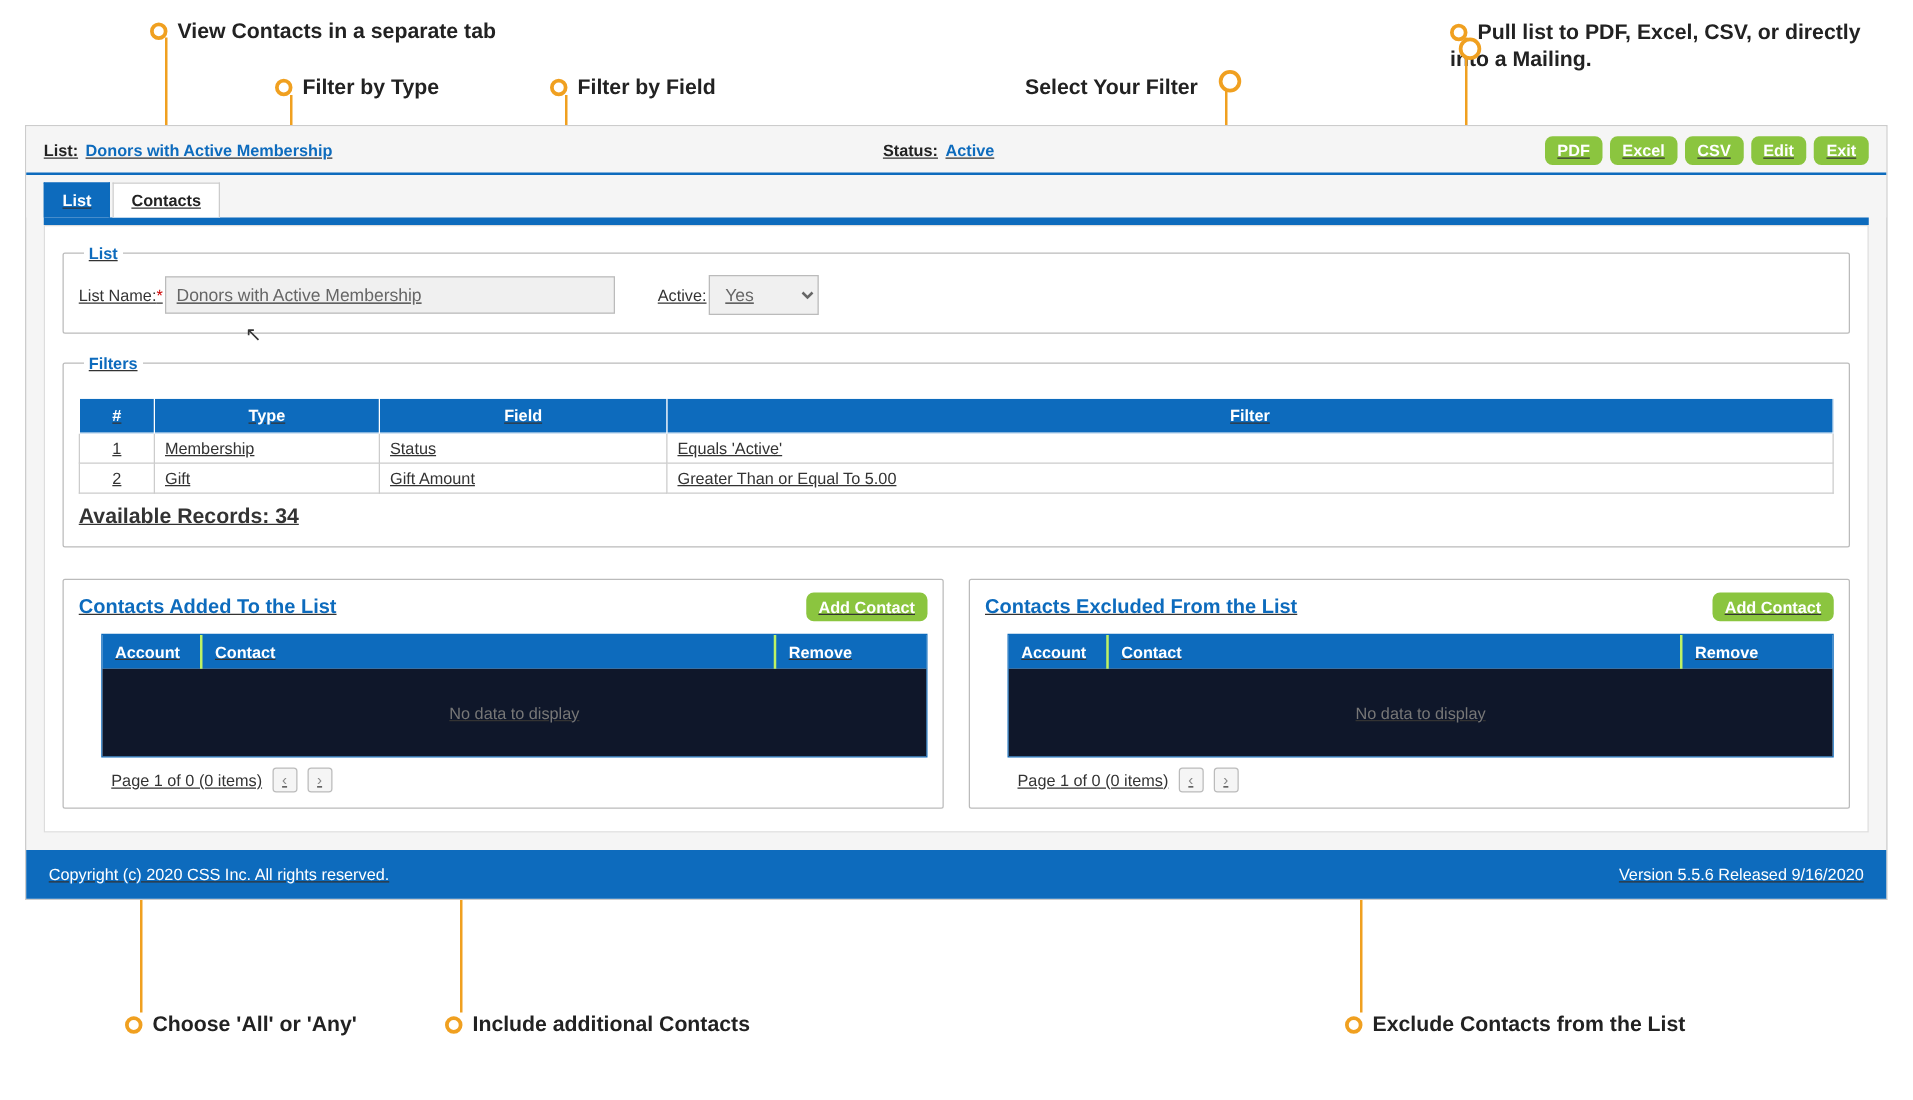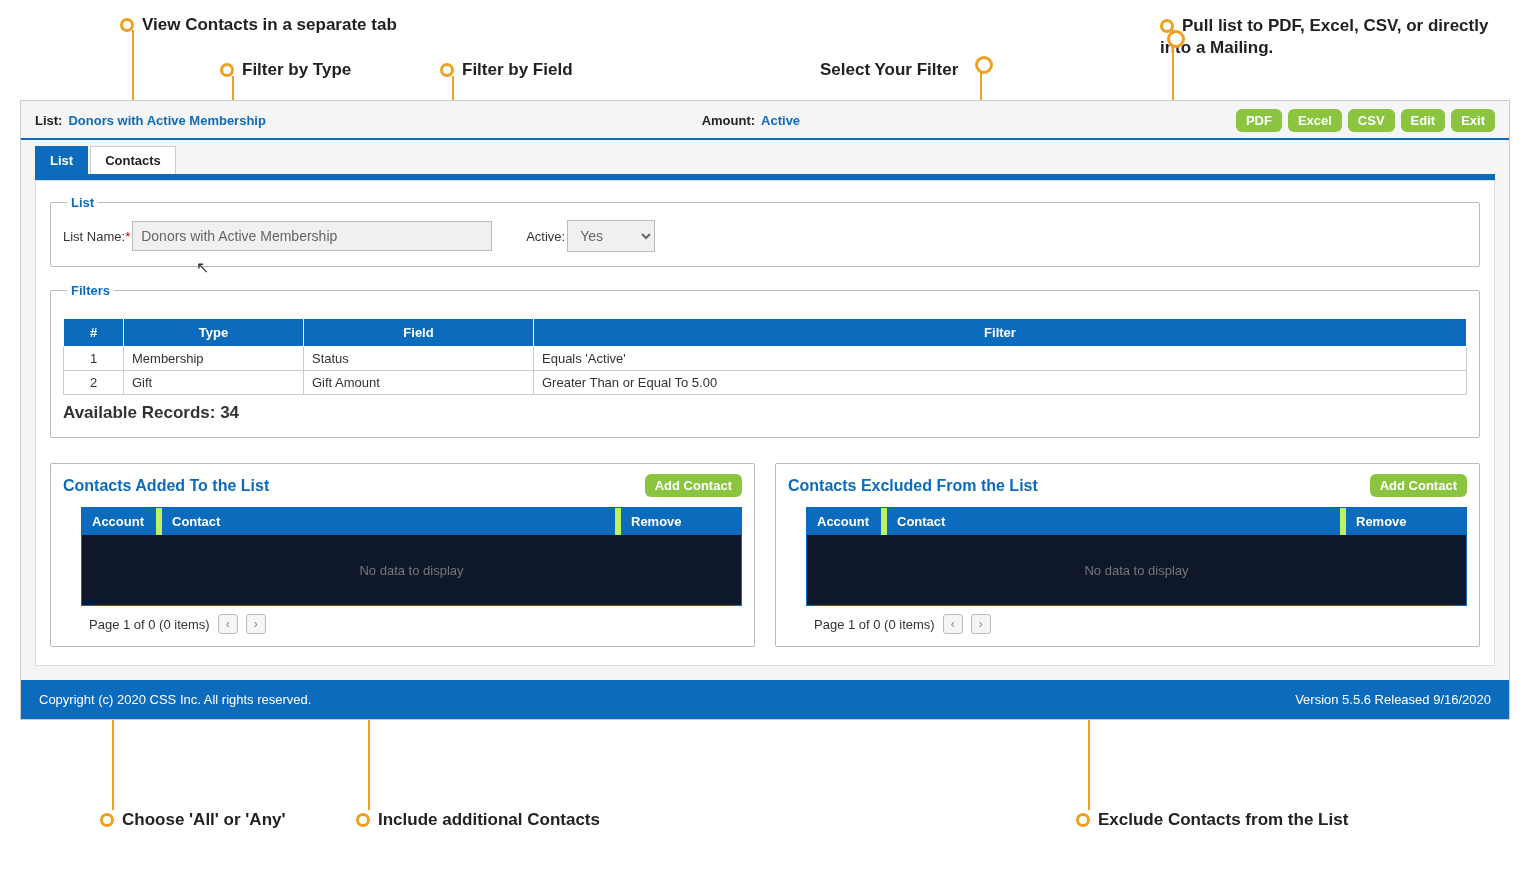--- a/index.html
+++ b/index.html
@@ -10,20 +10,21 @@
     width: 1530px;
     height: 880px;
     position: relative;
     color: #333;
   }
   .app {
     position: absolute;
     left: 20px; top: 100px; right: 20px;
     border: 1px solid #ccc;
     background: #f5f5f5;
+    text-decoration: underline;
   }
   .topbar {
     display: flex;
     align-items: center;
     padding: 8px 14px 6px 14px;
     background: #f5f5f5;
     border-bottom: 2px solid #0d6bbd;
   }
   .topbar .left { display: flex; align-items: center; gap: 6px; flex: 0 0 auto;}
   .topbar .center { flex: 1; text-align: center; display:flex; justify-content:center; gap:6px;}
@@ -119,21 +120,21 @@
     flex: 1;
     border: 1px solid #bbb;
     border-radius: 2px;
     padding: 10px 12px 12px 12px;
     position: relative;
   }
   .subpanel-head { display: flex; justify-content: space-between; align-items: center; margin-bottom: 10px;}
   .subpanel-title { color: #0d6bbd; font-weight: bold; font-size: 16px; }
   .mini-table { border: 1px solid #0d6bbd;}
   .mini-th-row { display: flex; background:#0d6bbd; color:#fff; font-weight:bold;}
-  .mini-th { padding: 6px 10px; border-right:6px solid #bef264;}
+  .mini-th { padding: 6px 10px; border-right:2px solid #bef264;}
   .mini-th:last-child{border-right:none;}
   .mini-body {
     background:#0f172a; height: 70px; display:flex; align-items:center; justify-content:center;
     color:#777; font-style: normal;
   }
   .pager { display:flex; align-items:center; gap:8px; padding:8px 8px 0 8px; color:#333;}
   .pgbtn { width:20px;height:20px;border:1px solid #bbb;border-radius:3px;display:flex;align-items:center;justify-content:center;color:#888;background:#f5f5f5;cursor:pointer;font-size:12px;}
   .footer {
     background: #0d6bbd;
     color: #fff;
@@ -197,21 +198,21 @@
 <div class="vline end-top" style="left:1088px; top:510px; height:300px;"></div>
 <div class="hline" style="left:1038px; top:510px; width:52px;"></div>
 
 <div class="app">
   <div class="topbar">
     <div class="left">
       <span class="lbl">List:</span>
       <span class="linkish">Donors with Active Membership</span>
     </div>
     <div class="center">
-      <span class="lbl">Amount:</span>
+      <span class="lbl">Status:</span>
       <span class="linkish">Active</span>
     </div>
     <div class="right">
       <span class="pill">PDF</span>
       <span class="pill">Excel</span>
       <span class="pill">CSV</span>
       <span class="pill">Edit</span>
       <span class="pill">Exit</span>
     </div>
   </div>

